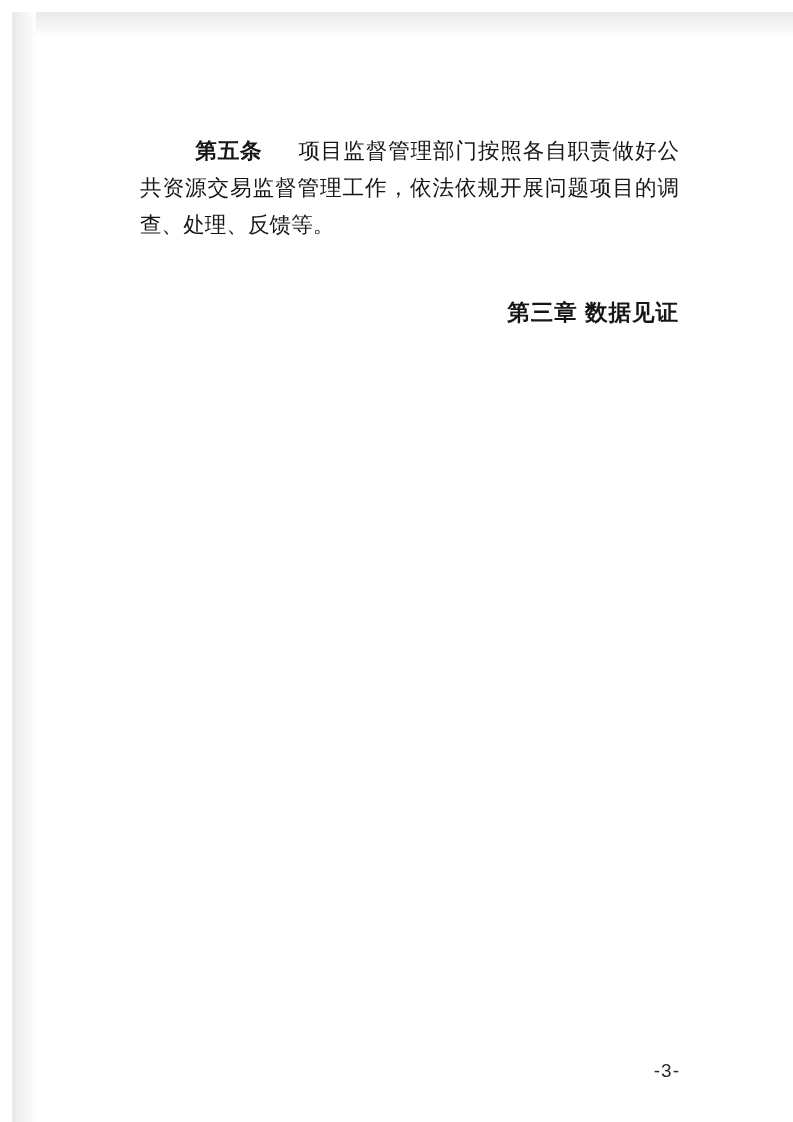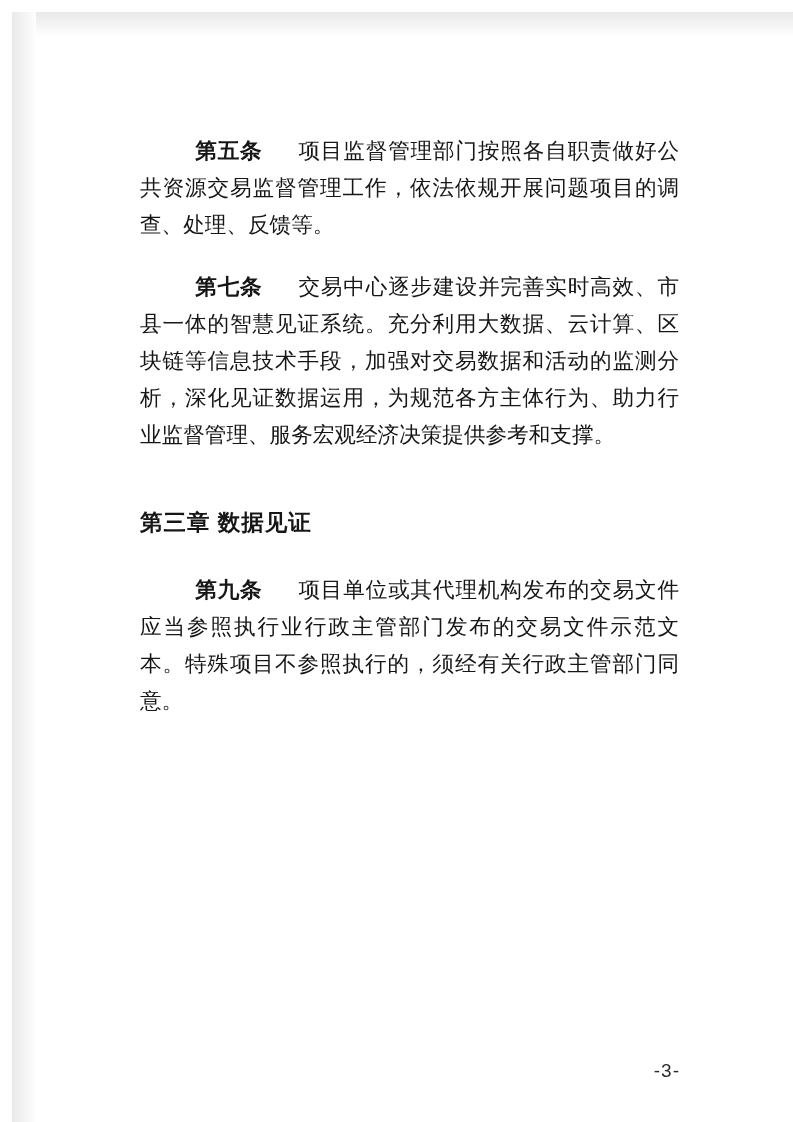--- a/index.html
+++ b/index.html
@@ -36,21 +36,21 @@
   .para .label {
     font-family: "Liberation Sans", sans-serif;
     font-weight: 700;
     margin-right: 0.55em;
   }
   .para .label:empty { margin-right: 0; }
   .chapter {
     font-family: "Liberation Sans", sans-serif;
     font-weight: 700;
     font-size: 22.5px;
-    text-align: left;
+    text-align: right;
     text-indent: 0;
     letter-spacing: 1px;
     margin: 26px 0 6px 0;
   }
   .page-number {
     position: absolute;
     top: 1036px; right: 113px;
     font-family: "Liberation Sans", sans-serif;
     font-size: 19px;
     letter-spacing: 1px;
@@ -62,25 +62,23 @@
 
 <div class="page">
   <div class="scan-edge-top"></div>
   <div class="scan-edge-left"></div>
 
   <main class="content">
 
     <p class="para"><b class="label">第五条</b><span class="txt">项目监督管理部门按照各自职责做好公共资源交易监督管理工作，依法依规开展问题项目的调查、处理、反馈等。</span></p>
 
 
-    <p class="para"><b class="label">第七条</b><span class="txt">交易中心逐步建设并完善实时高效、市县一体的智慧见证系统。充分利用大数据、云计算、区块链等信息技术手段，加强对交易数据和活动的监测分析，深化见证数据运用，为规范各方主体行为、助力行业监督管理、服务宏观经济决策提供参考和支撑。</span></p>
 
     <h2 class="chapter">第三章 数据见证</h2>
 
 
 
-    <p class="para"><b class="label">第九条</b><span class="txt">项目单位或其代理机构发布的交易文件应当参照执行业行政主管部门发布的交易文件示范文本。特殊项目不参照执行的，须经有关行政主管部门同意。</span></p>
 
 
   </main>
 
   <div class="page-number">-3-</div>
 </div>
 
 </body></html>

